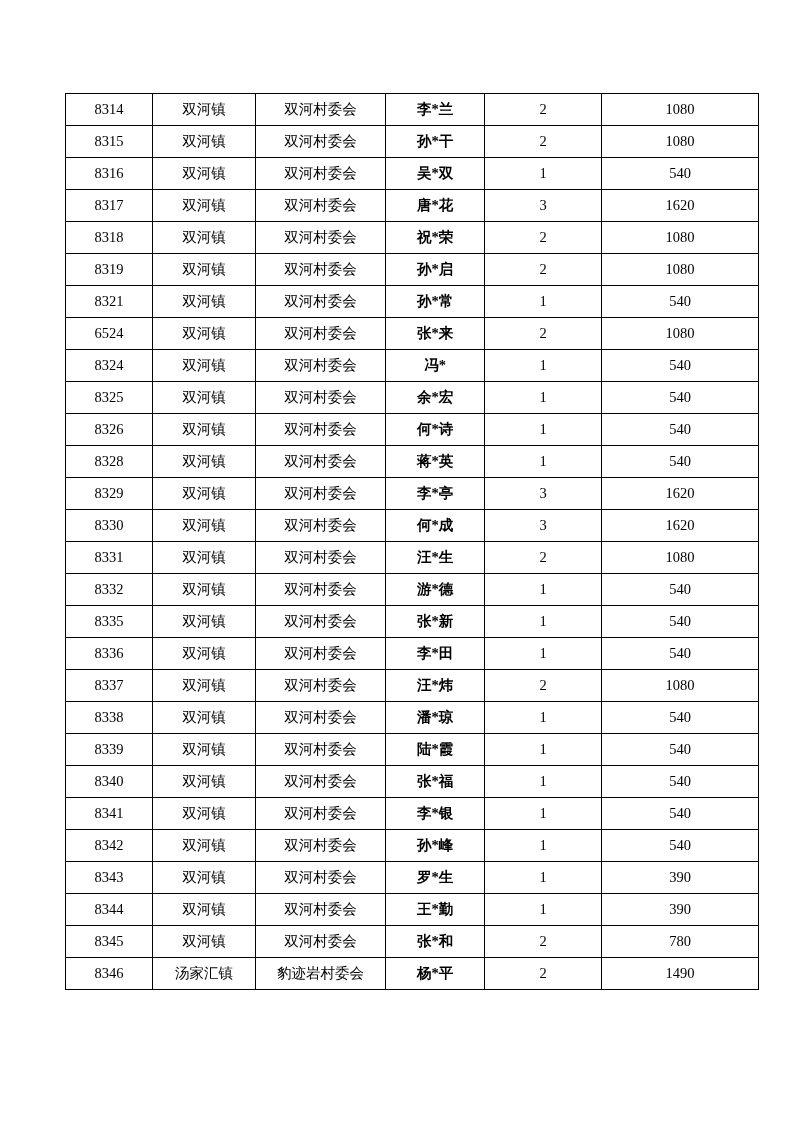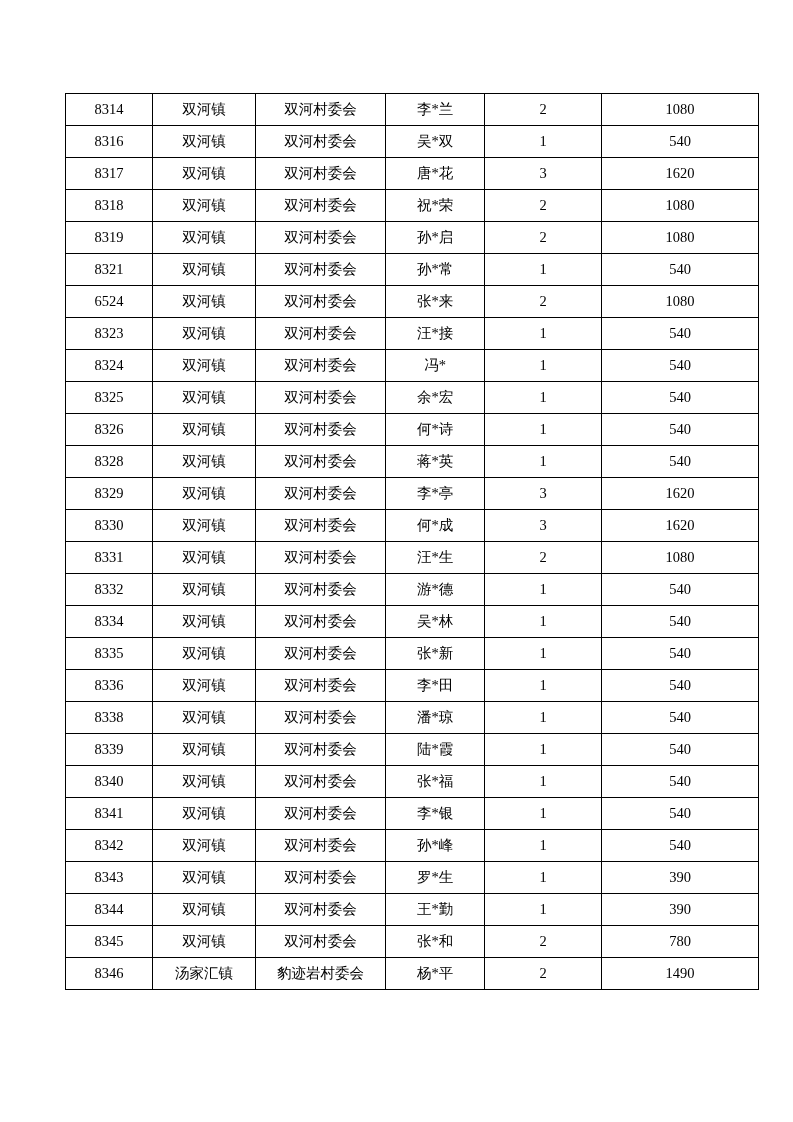--- a/index.html
+++ b/index.html
@@ -32,39 +32,47 @@
     text-align: center;
     vertical-align: middle;
     font-size: 14.5px;
     line-height: 1.1;
     padding: 0 2px;
     font-family: "Liberation Serif", "DejaVu Serif", serif;
   }
   td.col-id      { width: 82px; }
   td.col-town    { width: 98px; }
   td.col-village { width: 125px; }
-  td.col-name    { width: 94px; }
+  td.col-name    { width: 94px; font-weight: bold; }
   td.col-count   { width: 112px; }
   td.col-amount  { width: 152px; }
 </style>
 </head>
 <body>
 
 <div class="page">
   <table class="data-table">
     <tbody>
         <tr>
           <td class="col-id">8314</td>
           <td class="col-town">双河镇</td>
           <td class="col-village">双河村委会</td>
           <td class="col-name">李*兰</td>
           <td class="col-count">2</td>
           <td class="col-amount">1080</td>
         </tr>
         <tr>
+          <td class="col-id">8315</td>
+          <td class="col-town">双河镇</td>
+          <td class="col-village">双河村委会</td>
+          <td class="col-name">孙*干</td>
+          <td class="col-count">2</td>
+          <td class="col-amount">1080</td>
+        </tr>
+        <tr>
           <td class="col-id">8316</td>
           <td class="col-town">双河镇</td>
           <td class="col-village">双河村委会</td>
           <td class="col-name">吴*双</td>
           <td class="col-count">1</td>
           <td class="col-amount">540</td>
         </tr>
         <tr>
           <td class="col-id">8317</td>
           <td class="col-town">双河镇</td>
@@ -99,28 +107,20 @@
         </tr>
         <tr>
           <td class="col-id">6524</td>
           <td class="col-town">双河镇</td>
           <td class="col-village">双河村委会</td>
           <td class="col-name">张*来</td>
           <td class="col-count">2</td>
           <td class="col-amount">1080</td>
         </tr>
         <tr>
-          <td class="col-id">8323</td>
-          <td class="col-town">双河镇</td>
-          <td class="col-village">双河村委会</td>
-          <td class="col-name">汪*接</td>
-          <td class="col-count">1</td>
-          <td class="col-amount">540</td>
-        </tr>
-        <tr>
           <td class="col-id">8324</td>
           <td class="col-town">双河镇</td>
           <td class="col-village">双河村委会</td>
           <td class="col-name">冯*</td>
           <td class="col-count">1</td>
           <td class="col-amount">540</td>
         </tr>
         <tr>
           <td class="col-id">8325</td>
           <td class="col-town">双河镇</td>
@@ -171,42 +171,42 @@
         </tr>
         <tr>
           <td class="col-id">8332</td>
           <td class="col-town">双河镇</td>
           <td class="col-village">双河村委会</td>
           <td class="col-name">游*德</td>
           <td class="col-count">1</td>
           <td class="col-amount">540</td>
         </tr>
         <tr>
-          <td class="col-id">8334</td>
-          <td class="col-town">双河镇</td>
-          <td class="col-village">双河村委会</td>
-          <td class="col-name">吴*林</td>
-          <td class="col-count">1</td>
-          <td class="col-amount">540</td>
-        </tr>
-        <tr>
           <td class="col-id">8335</td>
           <td class="col-town">双河镇</td>
           <td class="col-village">双河村委会</td>
           <td class="col-name">张*新</td>
           <td class="col-count">1</td>
           <td class="col-amount">540</td>
         </tr>
         <tr>
           <td class="col-id">8336</td>
           <td class="col-town">双河镇</td>
           <td class="col-village">双河村委会</td>
           <td class="col-name">李*田</td>
           <td class="col-count">1</td>
           <td class="col-amount">540</td>
+        </tr>
+        <tr>
+          <td class="col-id">8337</td>
+          <td class="col-town">双河镇</td>
+          <td class="col-village">双河村委会</td>
+          <td class="col-name">汪*炜</td>
+          <td class="col-count">2</td>
+          <td class="col-amount">1080</td>
         </tr>
         <tr>
           <td class="col-id">8338</td>
           <td class="col-town">双河镇</td>
           <td class="col-village">双河村委会</td>
           <td class="col-name">潘*琼</td>
           <td class="col-count">1</td>
           <td class="col-amount">540</td>
         </tr>
         <tr>

